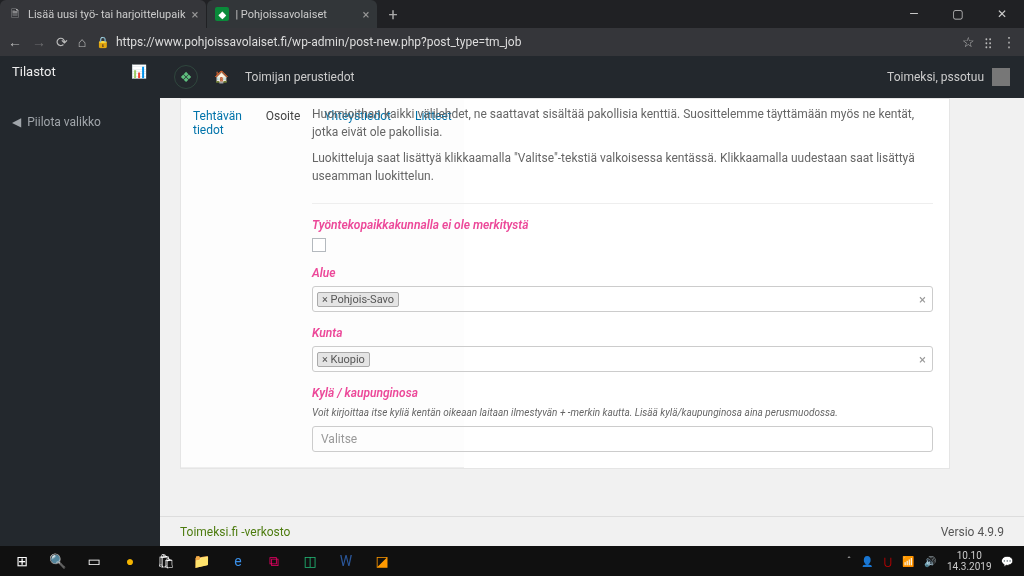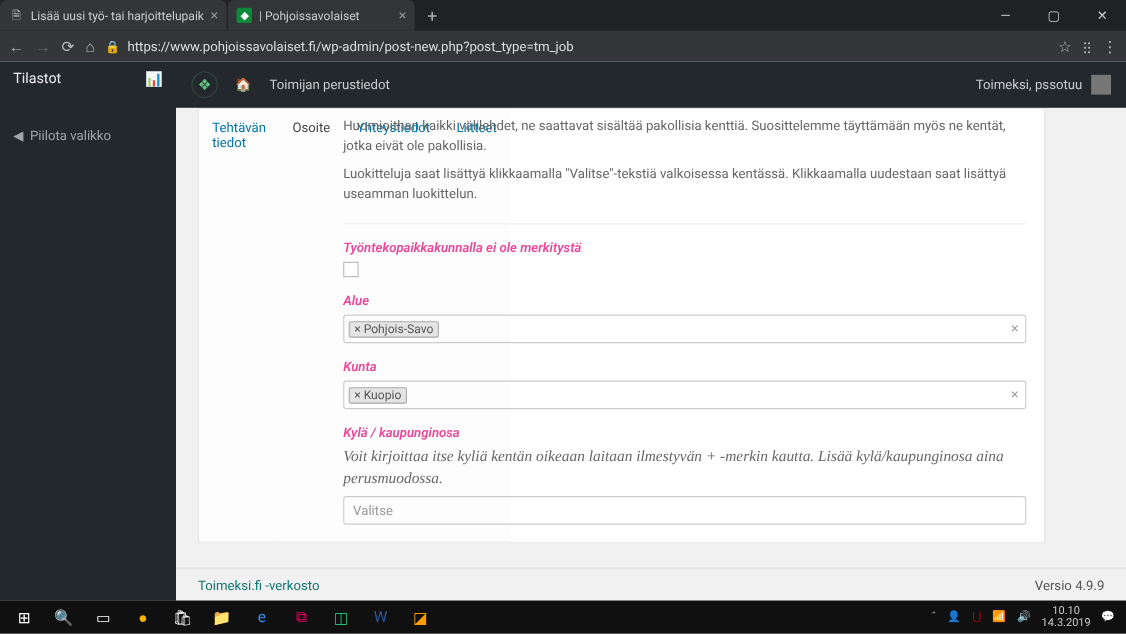--- a/index.html
+++ b/index.html
@@ -35,29 +35,29 @@
 .content { margin-left: 160px; flex: 1; padding-top: 42px; position: relative; }
 .panel { margin: 0 20px 20px 20px; background: #fff; border: 1px solid #e5e5e5; display: flex; max-width: 770px; }
 .tabs { width: 115px; border-right: 1px solid #eee; display: flex; flex-direction: row; font-size: 12px; }
 .tabs .t { padding: 10px 12px; color: #0073aa; cursor: pointer; border-bottom: 1px solid #eee; background: #fdfdfd; }
 .tabs .t.plain { color: #444; }
 .form { flex: 1; padding: 0 16px 16px 16px; }
 .intro { color: #666; font-size: 12px; line-height: 1.5; padding: 6px 0 10px 0; border-bottom: 1px solid #eee; }
 .intro p { margin-bottom: 8px; }
 .row { padding: 14px 0 0 0; }
 .row label.main { font-size: 12px; font-weight: 600; color: #ec4899; display: block; margin-bottom: 6px; font-style: italic; }
-.row .hint { font-size: 14px; color: #666; font-style: italic; margin-bottom: 6px; line-height: 1.4; font-family: Liberation Serif, serif; }
+.row .hint { font-size: 10px; color: #666; font-style: italic; margin-bottom: 6px; line-height: 1.4; }
 .checkbox { width: 14px; height: 14px; border: 1px solid #b4b9be; background: #fff; }
 .select2 { border: 1px solid #ccc; border-radius: 3px; min-height: 26px; display: flex; align-items: center; padding: 2px 4px; font-size: 12px; position: relative; margin-top: 4px; }
 .tag { background: #e4e4e4; border: 1px solid #aaa; border-radius: 2px; padding: 0 4px; font-size: 11px; color: #555; }
 .clear { position: absolute; right: 6px; color: #999; font-size: 13px; }
 .select2.empty { color: #999; padding: 4px 8px; }
 
 .footer { position: absolute; left: 160px; right: 0; bottom: 30px; height: 30px; background: #f1f1f1; display: flex; align-items: center; justify-content: space-between; padding: 0 20px; font-size: 12px; color: #555; border-top: 1px solid #ddd; }
-.footer a { color: #0f766e; text-decoration: none; }
+.footer a { color: #4d7c0f; text-decoration: none; }
 
 
 .taskbar { position: absolute; bottom: 0; left: 0; right: 0; height: 30px; background: #101010; display: flex; align-items: center; padding: 0 4px; }
 .taskbar .btn { width: 36px; height: 30px; display: flex; align-items: center; justify-content: center; font-size: 14px; color: #fff; }
 .taskbar .btn.win { color: #fff; }
 .taskbar .tray { margin-left: auto; display: flex; align-items: center; gap: 10px; color: #ccc; font-size: 10px; padding-right: 6px; }
 .taskbar .tray .clock { text-align: center; line-height: 1.1; }
 </style>
 </head>
 <body>

